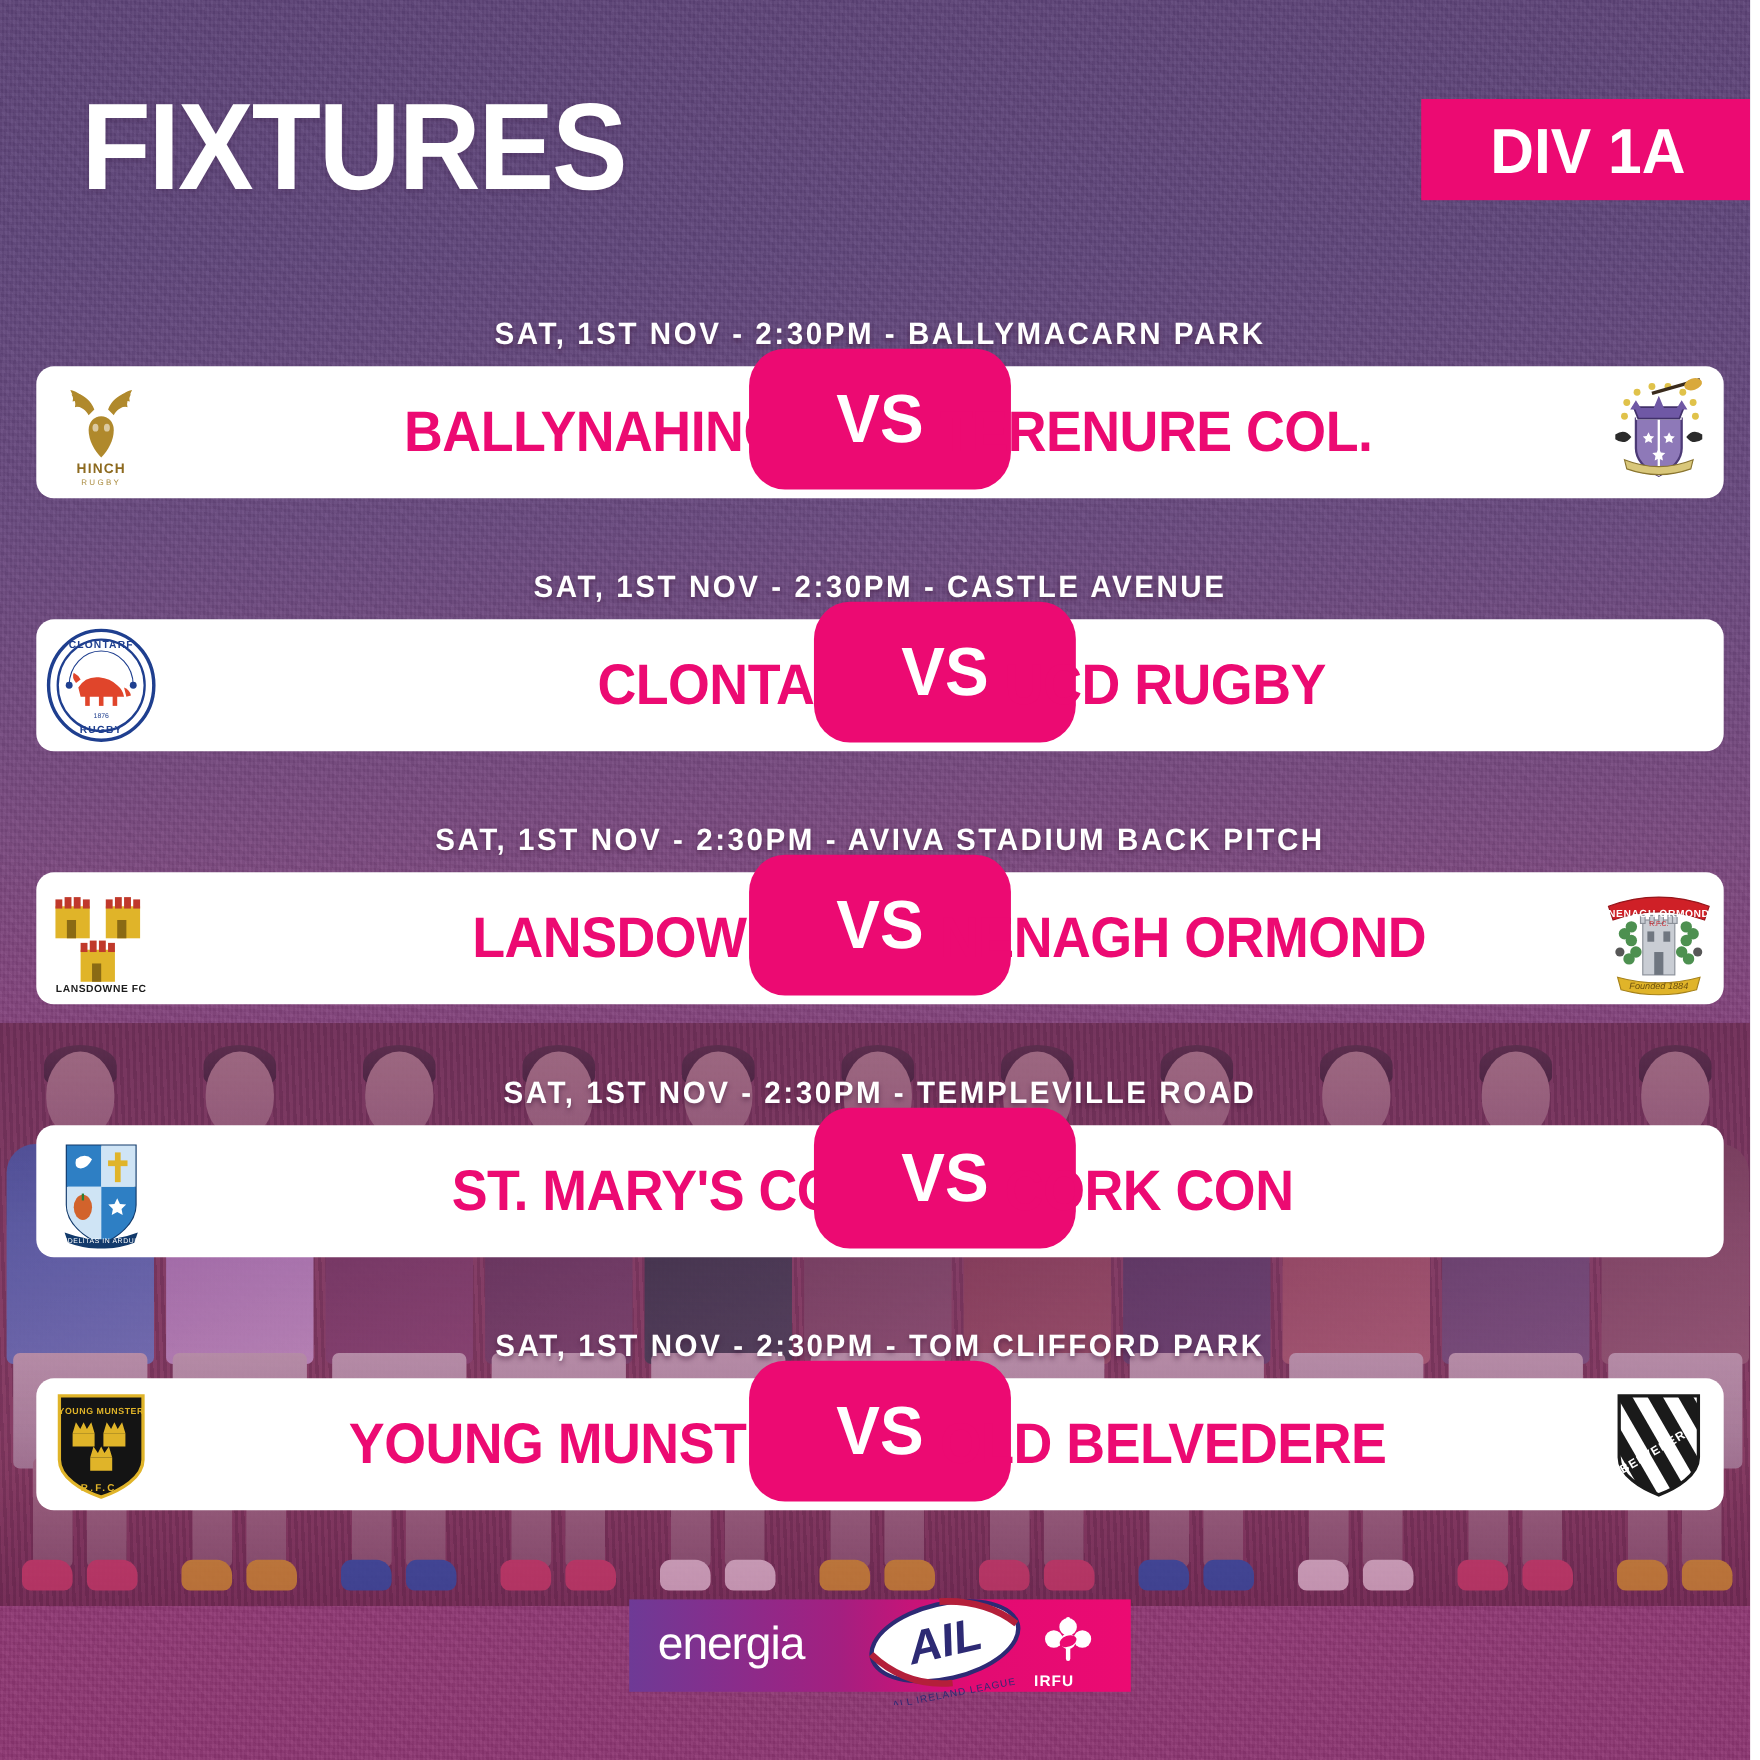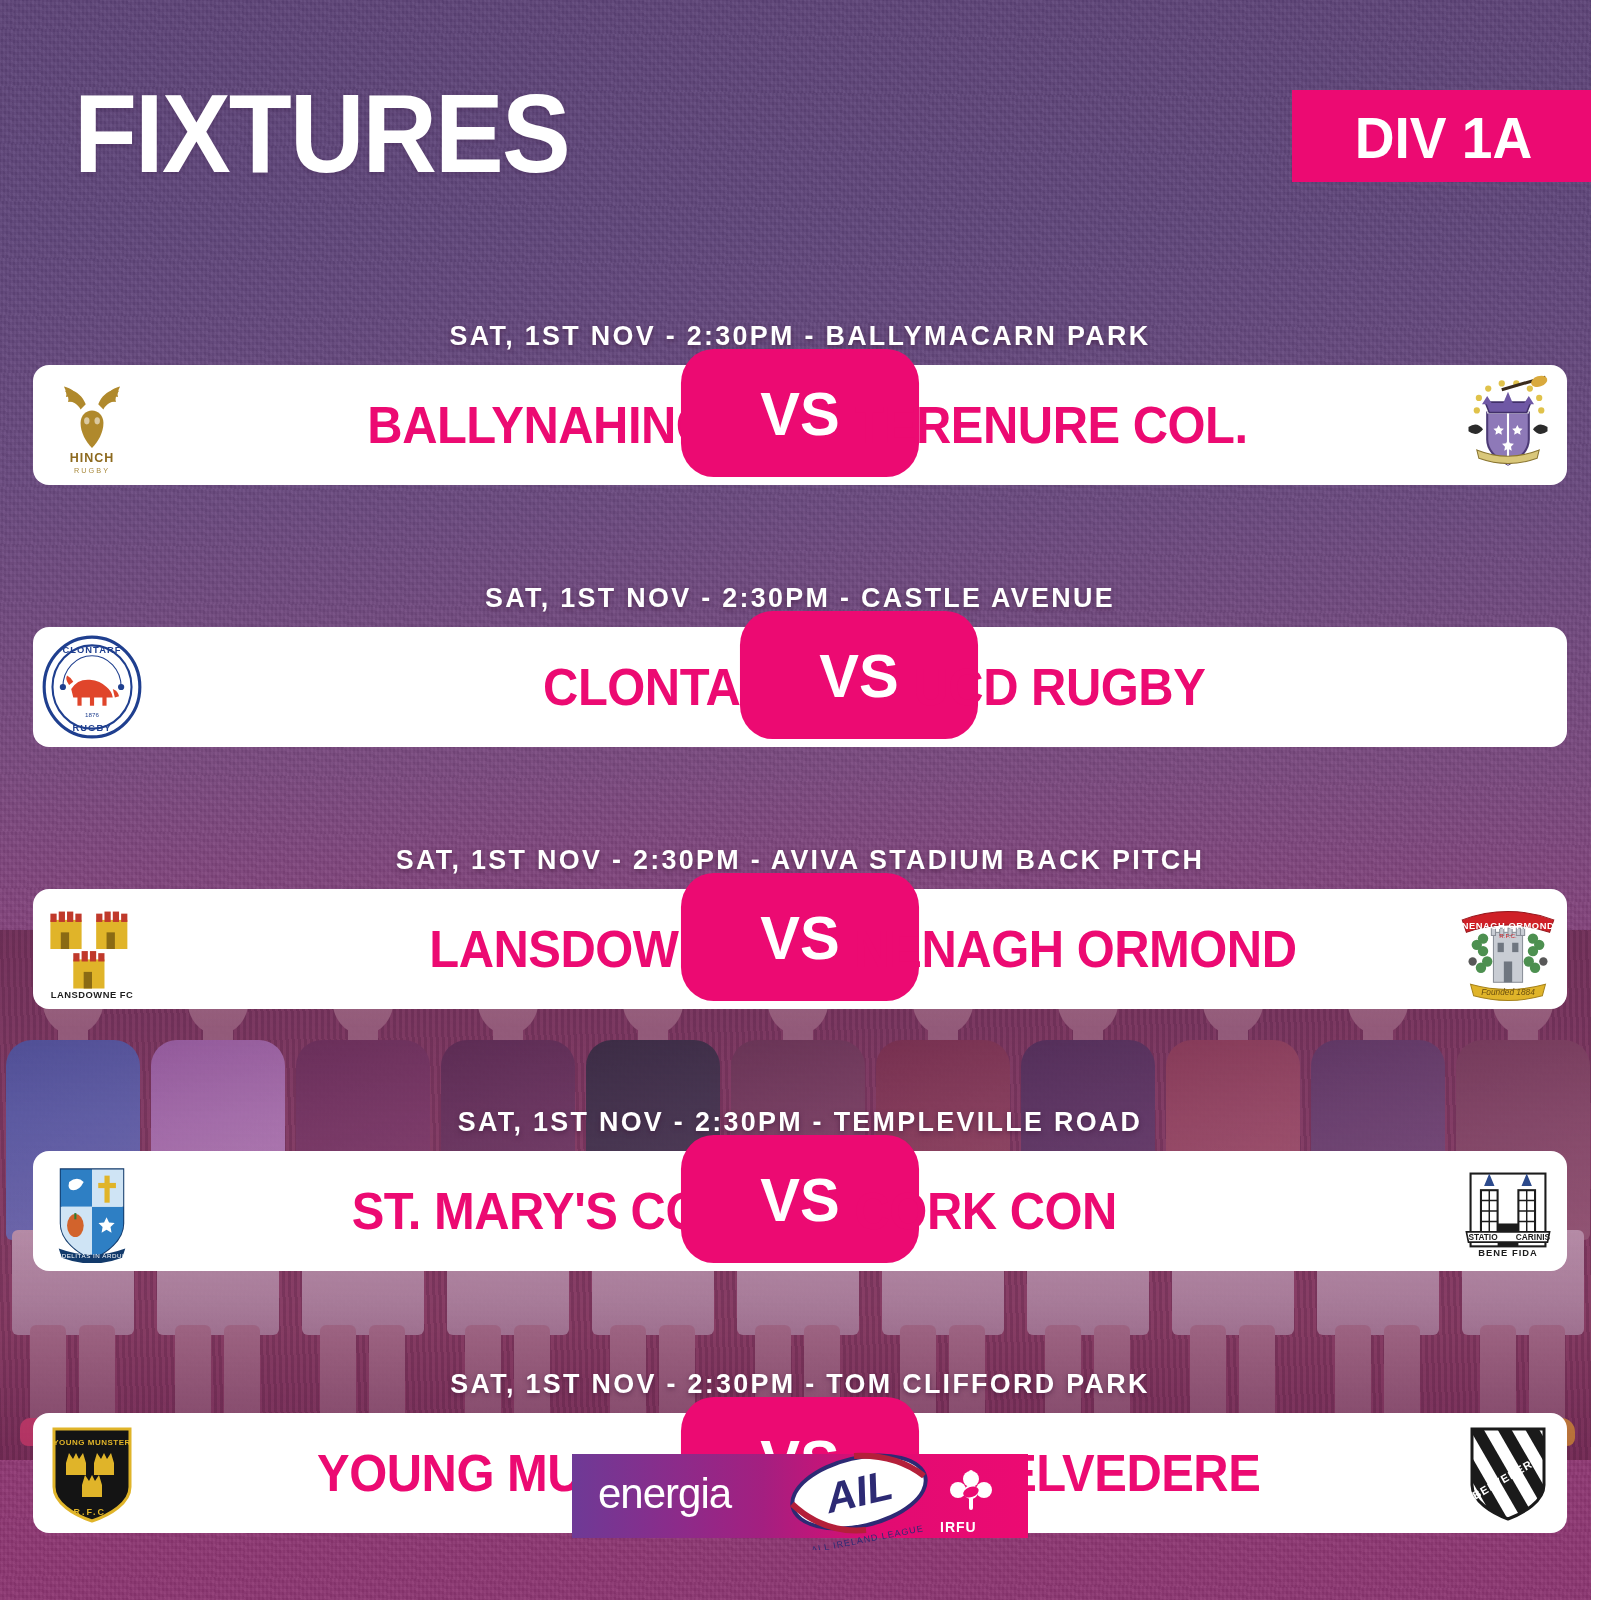--- a/index.html
+++ b/index.html
@@ -162,21 +162,20 @@
 
   
   .fixtures{
     position:absolute;
     left:0; top:288px;
     width:1600px;
   }
   .fixture{
     position:relative;
     height:230px;
-    margin-top:32px;
   }
   .venue{
     position:absolute;
     left:0; right:0; top:0;
     text-align:center;
     color:#ffffff;
     font-size:28px;
     font-weight:bold;
     letter-spacing:2.4px;
     text-shadow:0 2px 5px rgba(60,20,55,.55);
@@ -608,42 +607,20 @@
       </g>
       <path d="M18 86q32 12 64 0l-3 9q-29 11-58 0z" fill="#123a6b"></path>
       <text x="50" y="95" font-family="'Liberation Sans',sans-serif" font-size="6" fill="#ffffff" text-anchor="middle" letter-spacing="0.5">FIDELITAS IN ARDUIS</text>
     </svg>
             </div>
       <div class="team home">ST. MARY'S COL.</div>
       <div class="vs-slot">
         <div class="vs">VS</div>
       </div>
       <div class="team away">CORK CON</div>
-      <div class="crest">
-    <svg viewBox="0 0 100 100" width="104" height="104">
-      <rect x="14" y="14" width="72" height="70" fill="#ffffff" stroke="#1c1c1c" stroke-width="2"></rect>
-      <g fill="#ffffff" stroke="#1c1c1c" stroke-width="2">
-        <rect x="24" y="30" width="16" height="44"></rect>
-        <rect x="60" y="30" width="16" height="44"></rect>
-      </g>
-      <g fill="#2c4a8c">
-        <path d="M32 14l5 12h-10zM68 14l5 12h-10z"></path>
-      </g>
-      <g stroke="#1c1c1c" stroke-width="1.4" fill="none">
-        <path d="M24 40h16M24 50h16M24 60h16"></path>
-        <path d="M60 40h16M60 50h16M60 60h16"></path>
-        <path d="M32 30v44M68 30v44"></path>
-      </g>
-      <path d="M40 62h20v22H40z" fill="#1c1c1c"></path>
-      <path d="M10 70h80l-2 10H12z" fill="#ffffff" stroke="#1c1c1c" stroke-width="1.6"></path>
-      <text x="26" y="78" font-family="'Liberation Sans',sans-serif" font-size="8" font-weight="bold" fill="#1c1c1c" text-anchor="middle">STATIO</text>
-      <text x="74" y="78" font-family="'Liberation Sans',sans-serif" font-size="8" font-weight="bold" fill="#1c1c1c" text-anchor="middle">CARINIS</text>
-      <text x="50" y="93" font-family="'Liberation Sans',sans-serif" font-size="9" font-weight="bold" fill="#1c1c1c" text-anchor="middle" letter-spacing="1">BENE FIDA</text>
-    </svg>
-            </div>
     </div>
         </div>
         <div class="fixture">
     <div class="venue">SAT, 1ST NOV - 2:30PM - TOM CLIFFORD PARK</div>
     <div class="card">
       <div class="crest">
     <svg viewBox="0 0 100 100" width="100" height="100">
       <path d="M12 6h76v58c0 16-20 28-38 34C32 92 12 80 12 64z" fill="#141414" stroke="#e0b429" stroke-width="3"></path>
       <text x="50" y="22" font-family="'Liberation Sans',sans-serif" font-size="8" font-weight="bold" fill="#e0b429" text-anchor="middle" letter-spacing="0.5">YOUNG MUNSTER</text>
       <g fill="#e0b429">

